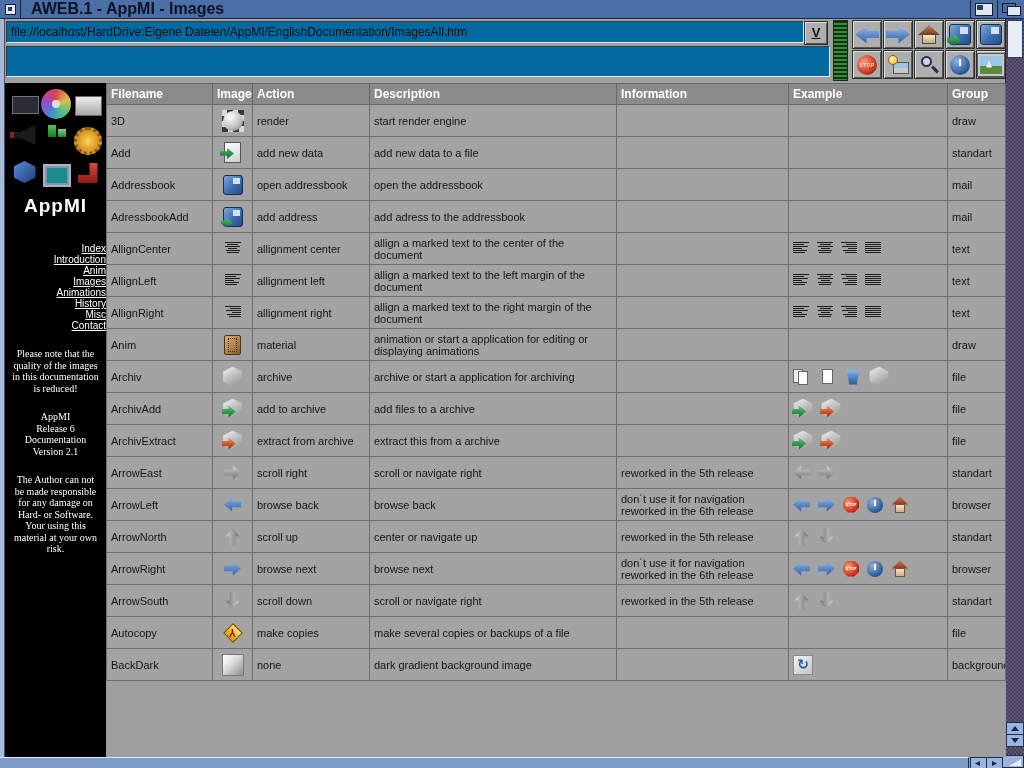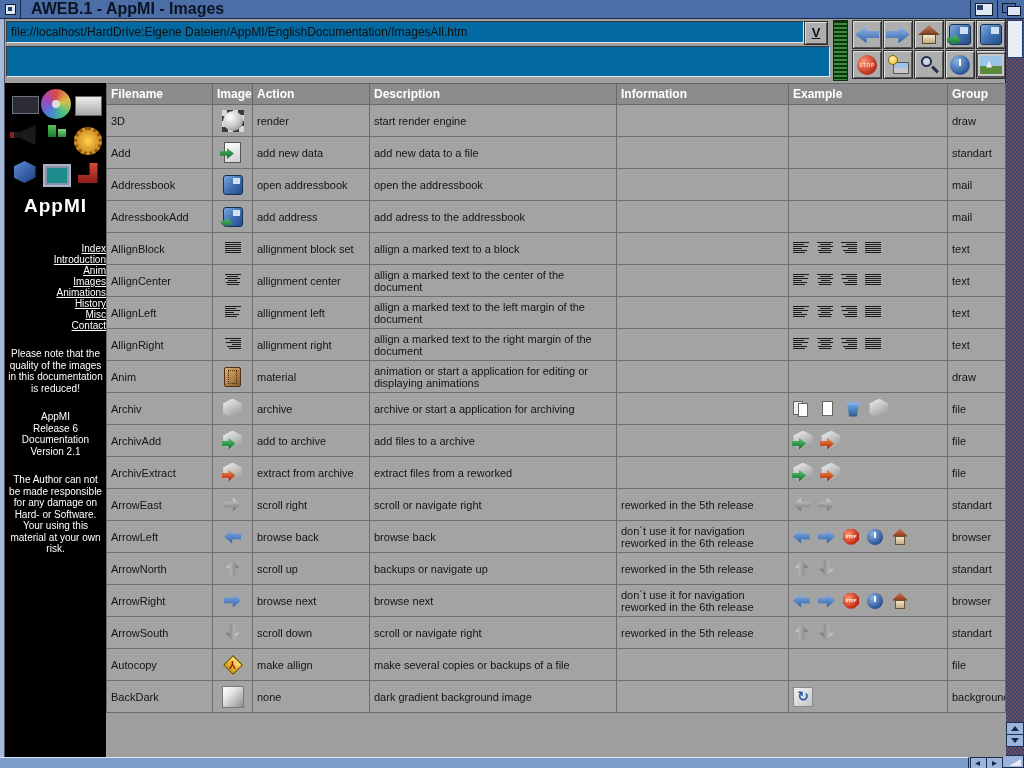--- a/index.html
+++ b/index.html
@@ -80,21 +80,21 @@
   .lg-mon::after{content:"";position:absolute;inset:4px;background:#1c8c8c;}
   .lg-spk{left:0;top:36px;width:22px;height:20px;background:#1a1a1a;border-left:4px solid #8a2020;
            clip-path:polygon(0 35%,40% 35%,100% 0,100% 100%,40% 65%,0 65%);}
   .lg-cube{left:4px;bottom:4px;width:22px;height:22px;background:linear-gradient(135deg,#5c8cd8,#1c3c7c);
            clip-path:polygon(50% 0,100% 25%,100% 75%,50% 100%,0 75%,0 25%);}
   .lg-m1{left:38px;top:36px;width:8px;height:12px;background:linear-gradient(#58c058,#1a7a2a);}
   .lg-m2{left:48px;top:40px;width:8px;height:8px;background:linear-gradient(#79d879,#2a8a3a);}
   .logotext{font-size:19px;font-weight:bold;letter-spacing:1px;margin-top:8px;}
   .links{margin-top:26px;}
   .slink{font-size:10px;line-height:11px;color:#fff;text-decoration:underline;cursor:pointer;text-align:right;}
-  .note{font-size:10px;line-height:11.5px;color:#fff;white-space:pre-line;margin:17px 1px 0;}
+  .note{font-size:10px;line-height:11.5px;color:#fff;white-space:pre-line;margin:17px 1px 0;font-family:Liberation Serif, serif;}
 
   
   .content{position:absolute;left:106px;top:83px;width:900px;height:674px;overflow:hidden;background:#9e9e9e;}
   table{border-collapse:collapse;table-layout:fixed;width:899px;}
   col.c1{width:106px}col.c2{width:40px}col.c3{width:117px}col.c4{width:247px}
   col.c5{width:172px}col.c6{width:159px}col.c7{width:58px}
   th{height:20px;background:#8b8b8b;color:#fff;font-size:12px;font-weight:bold;text-align:left;
      padding:0 4px;border:1px solid #686868;}
   td{height:29px;background:#a3a3a3;border:1px solid #6e6e6e;font-size:11px;line-height:12px;
      color:#141414;padding:1px 4px;vertical-align:middle;overflow:hidden;white-space:pre-line;}
@@ -398,29 +398,20 @@
           <tr>
             <td>AdressbookAdd</td>
             <td class="imgcell"><span class="icn icn-book-add"></span></td>
             <td>add address</td>
             <td>add adress to the addressbook</td>
             <td></td>
             <td class="excell"></td>
             <td>mail</td>
           </tr>
           <tr>
-            <td>AllignBlock</td>
-            <td class="imgcell"><span class="icn icn-align-block"></span></td>
-            <td>allignment block set</td>
-            <td>allign a marked text to a block</td>
-            <td></td>
-            <td class="excell"><span class="icn icn-align-left"></span><span class="icn icn-align-center"></span><span class="icn icn-align-right"></span><span class="icn icn-align-block"></span></td>
-            <td>text</td>
-          </tr>
-          <tr>
             <td>AllignCenter</td>
             <td class="imgcell"><span class="icn icn-align-center"></span></td>
             <td>allignment center</td>
             <td>allign a marked text to the center of the document</td>
             <td></td>
             <td class="excell"><span class="icn icn-align-left"></span><span class="icn icn-align-center"></span><span class="icn icn-align-right"></span><span class="icn icn-align-block"></span></td>
             <td>text</td>
           </tr>
           <tr>
             <td>AllignLeft</td>
@@ -464,21 +455,21 @@
             <td>add to archive</td>
             <td>add files to a archive</td>
             <td></td>
             <td class="excell"><span class="icn icn-cube-add"></span><span class="icn icn-cube-extract"></span></td>
             <td>file</td>
           </tr>
           <tr>
             <td>ArchivExtract</td>
             <td class="imgcell"><span class="icn icn-cube-extract"></span></td>
             <td>extract from archive</td>
-            <td>extract files from a reworked</td>
+            <td>extract this from a archive</td>
             <td></td>
             <td class="excell"><span class="icn icn-cube-add"></span><span class="icn icn-cube-extract"></span></td>
             <td>file</td>
           </tr>
           <tr>
             <td>ArrowEast</td>
             <td class="imgcell"><span class="icn icn-arrow-east-gray"></span></td>
             <td>scroll right</td>
             <td>scroll or navigate right</td>
             <td>reworked in the 5th release</td>
@@ -492,21 +483,21 @@
             <td>browse back</td>
             <td>don´t use it for navigation
 reworked in the 6th release</td>
             <td class="excell"><span class="icn icn-arrow-west-blue"></span><span class="icn icn-arrow-east-blue"></span><span class="icn icn-stop"></span><span class="icn icn-clock"></span><span class="icn icn-home"></span></td>
             <td>browser</td>
           </tr>
           <tr>
             <td>ArrowNorth</td>
             <td class="imgcell"><span class="icn icn-arrow-north-gray"></span></td>
             <td>scroll up</td>
-            <td>backups or navigate up</td>
+            <td>center or navigate up</td>
             <td>reworked in the 5th release</td>
             <td class="excell"><span class="icn icn-arrow-north-gray"></span><span class="icn icn-arrow-south-gray"></span></td>
             <td>standart</td>
           </tr>
           <tr>
             <td>ArrowRight</td>
             <td class="imgcell"><span class="icn icn-arrow-east-blue"></span></td>
             <td>browse next</td>
             <td>browse next</td>
             <td>don´t use it for navigation
@@ -519,21 +510,21 @@
             <td class="imgcell"><span class="icn icn-arrow-south-gray"></span></td>
             <td>scroll down</td>
             <td>scroll or navigate right</td>
             <td>reworked in the 5th release</td>
             <td class="excell"><span class="icn icn-arrow-north-gray"></span><span class="icn icn-arrow-south-gray"></span></td>
             <td>standart</td>
           </tr>
           <tr>
             <td>Autocopy</td>
             <td class="imgcell"><span class="icn icn-diamond-copy"></span></td>
-            <td>make allign</td>
+            <td>make copies</td>
             <td>make several copies or backups of a file</td>
             <td></td>
             <td class="excell"></td>
             <td>file</td>
           </tr>
           <tr>
             <td>BackDark</td>
             <td class="imgcell"><span class="icn icn-gradient-square"></span></td>
             <td>none</td>
             <td>dark gradient background image</td>

